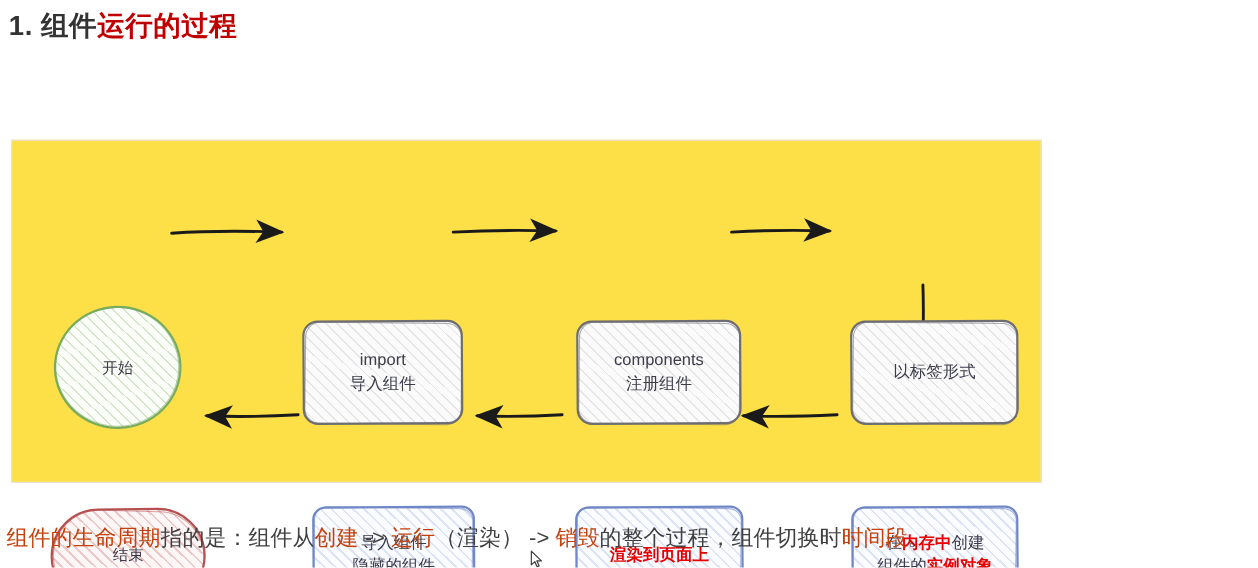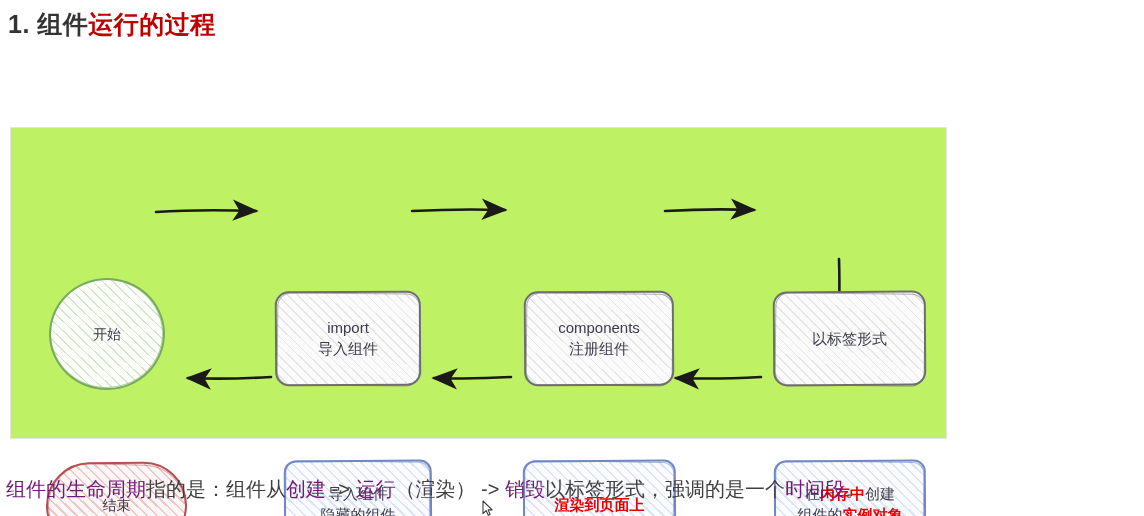--- a/index.html
+++ b/index.html
@@ -17,21 +17,21 @@
     position:absolute;left:8px;top:8px;
     font-size:25px;font-weight:bold;color:#333333;
     letter-spacing:0.5px;line-height:32px;white-space:nowrap;
   }
   #heading .red{color:#c00000;}
 
   
   #diagram-frame{
     position:absolute;left:10px;top:127px;
     width:935px;height:310px;
-    border:1px solid #e3e3e3;background:#bef264;
+    border:1px solid #e3e3e3;background:#fde047;
   }
 
   
   .node{position:absolute;box-sizing:border-box;}
   .node .label{
     position:absolute;left:0;right:0;top:50%;
     transform:translateY(-50%);
     text-align:center;
     color:#3c3c4a;
     line-height:1.45;
@@ -124,21 +124,21 @@
   
   .arrow{position:absolute;}
   .arrow svg{display:block;overflow:visible;}
 
   
   #bottom-text{
     position:absolute;left:6px;top:474px;
     font-size:20px;line-height:30px;color:#404040;
     white-space:nowrap;letter-spacing:0px;
   }
-  #bottom-text .red{color:#701a75;}
+  #bottom-text .red{color:#c2410c;}
 
   
   #mouse-cursor{position:absolute;left:482px;top:500px;width:12px;height:18px;}
 </style>
 </head>
 <body>
 
 <div class="page">
 
   <div id="heading">
@@ -250,21 +250,21 @@
     </div>
 
     <div class="node" id="node-end">
       <div class="shape"></div>
       <div class="shape2"></div>
       <div class="label">结束</div>
     </div>
 
   </div>
 
-  <div id="bottom-text"><span class="red">组件的生命周期</span><span>指的是：组件从</span><span class="red">创建</span><span> -&gt; </span><span class="red">运行</span><span>（渲染） -&gt; </span><span class="red">销毁</span><span>以标签形式，强调的是一个</span><span class="red">时间段</span><span>。</span></div>
+  <div id="bottom-text"><span class="red">组件的生命周期</span><span>指的是：组件从</span><span class="red">创建</span><span> -&gt; </span><span class="red">运行</span><span>（渲染） -&gt; </span><span class="red">销毁</span><span>的整个过程，组件切换时</span><span class="red">时间段</span><span>。</span></div>
 
   <div id="mouse-cursor" style="left: 482px; top: 500px;">
     <svg width="12" height="18" viewBox="0 0 12 18">
       <path d="M1,1 L1,13.5 L4.2,10.6 L6.3,15.3 L8.1,14.4 L6.1,9.9 L10.2,9.9 Z" fill="#ffffff" stroke="#3b3b3b" stroke-width="1.1" stroke-linejoin="round"></path>
     </svg>
   </div>
 
 </div>
 
 </body></html>

